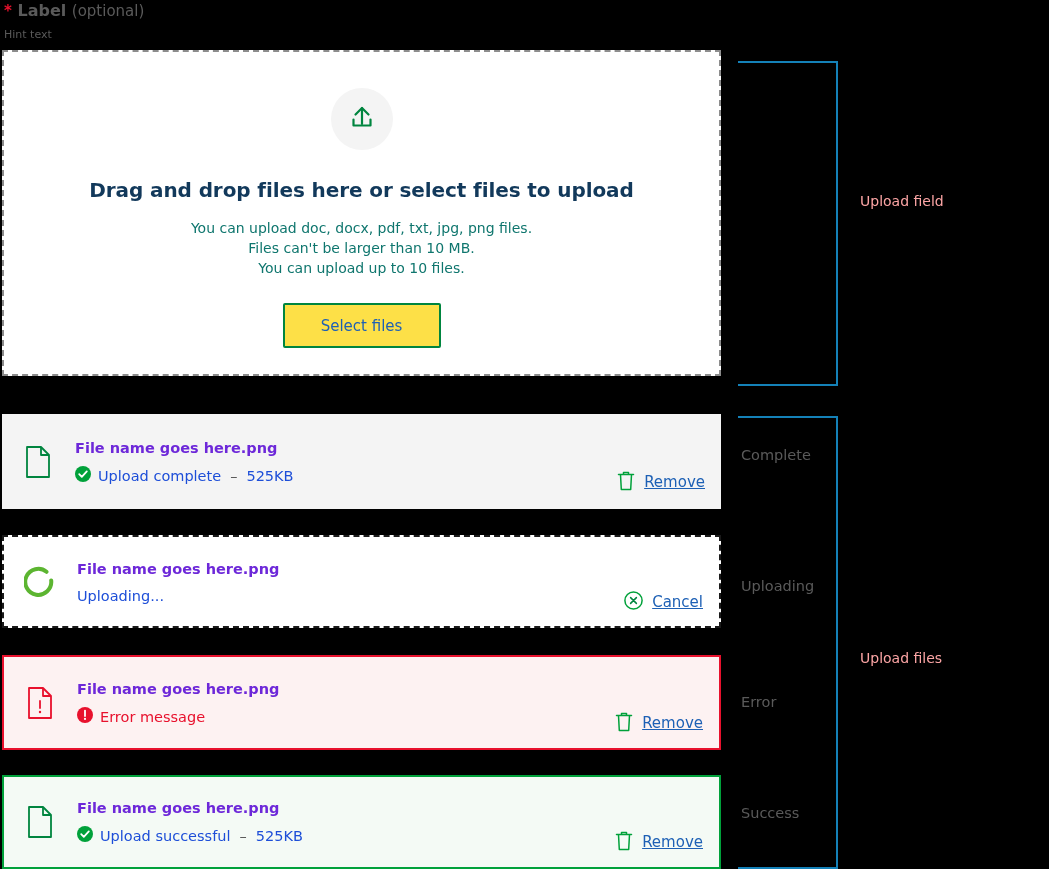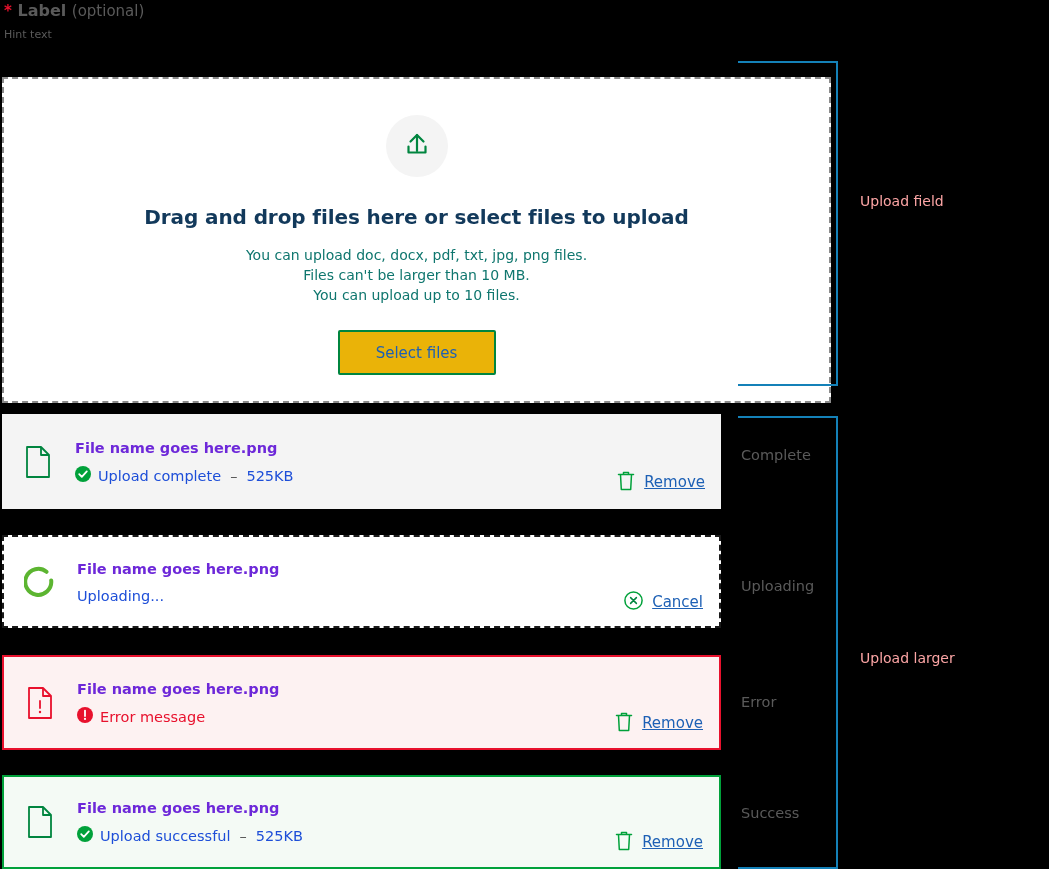--- a/index.html
+++ b/index.html
@@ -48,22 +48,22 @@
     font-size: 11px;
     color: #5a5a5a;
     line-height: 18px;
     margin-top: 4px;
   }
 
   
   .dropzone {
     position: absolute;
     left: 2px;
-    top: 77px;
-    width: 829px;
+    top: 50px;
+    width: 719px;
     height: 326px;
     background: #ffffff;
     border: 2px dashed #8c8c8c;
     box-sizing: border-box;
     display: flex;
     flex-direction: column;
     align-items: center;
     justify-content: flex-start;
     padding-top: 36px;
   }
@@ -89,21 +89,21 @@
   }
   .dz-line {
     font-size: 14px;
     color: #0f766e;
     line-height: 20px;
   }
   .select-btn {
     margin-top: 25px;
     width: 158px;
     height: 45px;
-    background: #eab308;
+    background: #fde047;
     border: 2px solid #00853f;
     border-radius: 2px;
     color: #1d60b5;
     font-size: 15px;
     font-family: inherit;
     cursor: pointer;
     display: flex;
     align-items: center;
     justify-content: center;
     padding: 0;
@@ -394,20 +394,20 @@
         </svg>
       </span>
       <span class="action-label">Remove</span>
     </button>
   </div>
 
   <div class="bracket bracket-upload-field"></div>
   <div class="bracket bracket-upload-status"></div>
 
   <div class="anno-label anno-upload-field">Upload field</div>
-  <div class="anno-label anno-upload-status">Upload larger</div>
+  <div class="anno-label anno-upload-status">Upload files</div>
 
   <div class="status-note note-complete">Complete</div>
   <div class="status-note note-uploading">Uploading</div>
   <div class="status-note note-error">Error</div>
   <div class="status-note note-success">Success</div>
 
 </div>
 
 </body></html>

